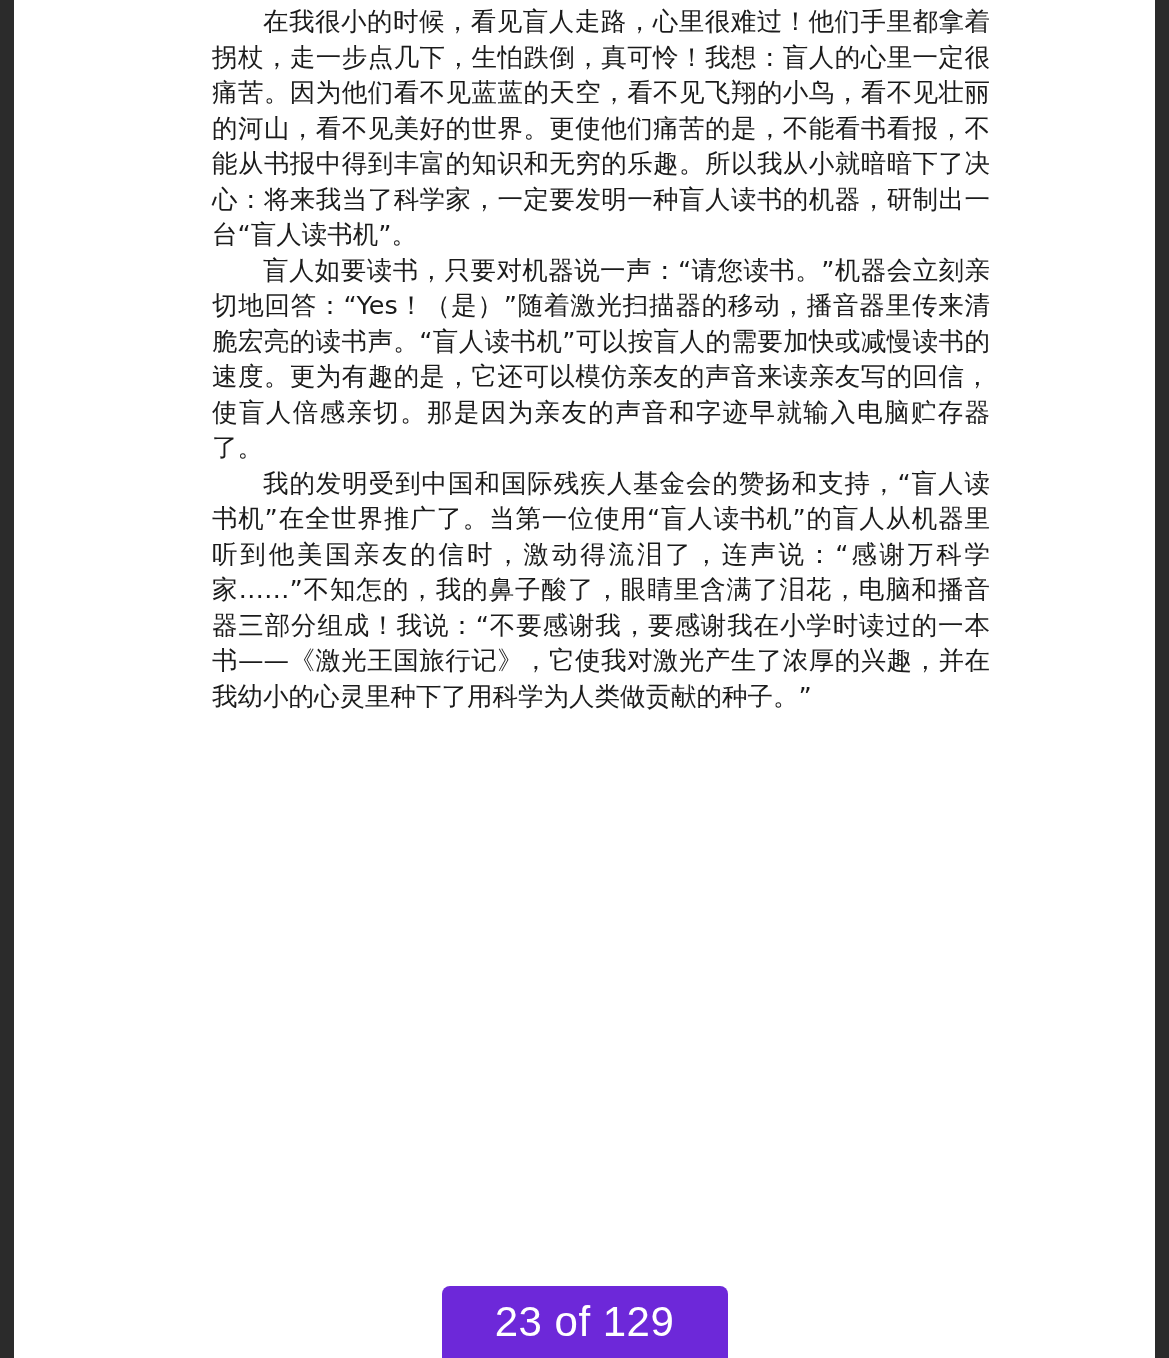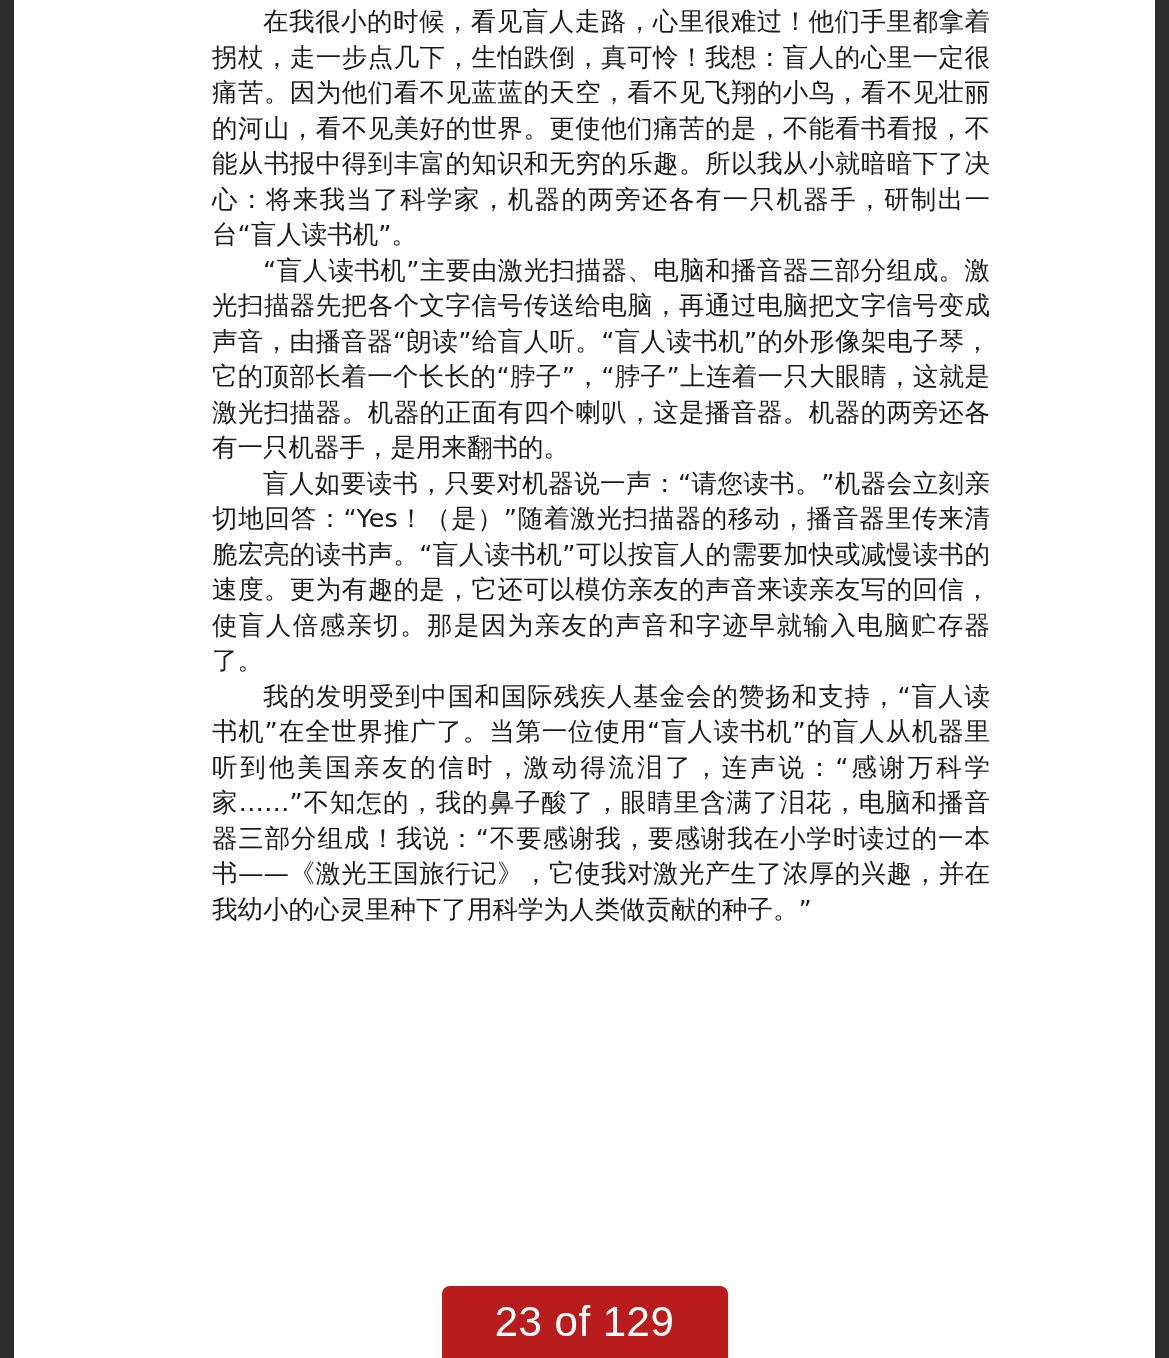--- a/index.html
+++ b/index.html
@@ -42,35 +42,34 @@
     font-family: "DejaVu Sans", "Liberation Sans", sans-serif;
     font-weight: 500;
   }
   .page-indicator {
     position: absolute;
     left: 50%;
     transform: translateX(-50%);
     bottom: 0;
     width: 286px;
     height: 72px;
-    background: #b91c1c;
+    background: #6d28d9;
     border-radius: 8px 8px 0 0;
     color: #ffffff;
     font-size: 42px;
     line-height: 72px;
     text-align: center;
     font-family: "Liberation Sans", sans-serif;
     letter-spacing: 0.5px;
   }
 </style>
 </head>
 <body>
 
 <div class="page-frame">
   <div class="page-content">
-    <p class="doc-paragraph">在我很小的时候，看见盲人走路，心里很难过！他们手里都拿着拐杖，走一步点几下，生怕跌倒，真可怜！我想：盲人的心里一定很痛苦。因为他们看不见蓝蓝的天空，看不见飞翔的小鸟，看不见壮丽的河山，看不见美好的世界。更使他们痛苦的是，不能看书看报，不能从书报中得到丰富的知识和无穷的乐趣。所以我从小就暗暗下了决心：将来我当了科学家，机器的两旁还各有一只机器手，研制出一台“盲人读书机”。</p>
-    <p class="doc-paragraph">“盲人读书机”主要由激光扫描器、电脑和播音器三部分组成。激光扫描器先把各个文字信号传送给电脑，再通过电脑把文字信号变成声音，由播音器“朗读”给盲人听。“盲人读书机”的外形像架电子琴，它的顶部长着一个长长的“脖子”，“脖子”上连着一只大眼睛，这就是激光扫描器。机器的正面有四个喇叭，这是播音器。机器的两旁还各有一只机器手，是用来翻书的。</p>
+    <p class="doc-paragraph">在我很小的时候，看见盲人走路，心里很难过！他们手里都拿着拐杖，走一步点几下，生怕跌倒，真可怜！我想：盲人的心里一定很痛苦。因为他们看不见蓝蓝的天空，看不见飞翔的小鸟，看不见壮丽的河山，看不见美好的世界。更使他们痛苦的是，不能看书看报，不能从书报中得到丰富的知识和无穷的乐趣。所以我从小就暗暗下了决心：将来我当了科学家，一定要发明一种盲人读书的机器，研制出一台“盲人读书机”。</p>
     <p class="doc-paragraph">盲人如要读书，只要对机器说一声：“请您读书。”机器会立刻亲切地回答：“Yes！（是）”随着激光扫描器的移动，播音器里传来清脆宏亮的读书声。“盲人读书机”可以按盲人的需要加快或减慢读书的速度。更为有趣的是，它还可以模仿亲友的声音来读亲友写的回信，使盲人倍感亲切。那是因为亲友的声音和字迹早就输入电脑贮存器了。</p>
     <p class="doc-paragraph">我的发明受到中国和国际残疾人基金会的赞扬和支持，“盲人读书机”在全世界推广了。当第一位使用“盲人读书机”的盲人从机器里听到他美国亲友的信时，激动得流泪了，连声说：“感谢万科学家……”不知怎的，我的鼻子酸了，眼睛里含满了泪花，电脑和播音器三部分组成！我说：“不要感谢我，要感谢我在小学时读过的一本书——《激光王国旅行记》，它使我对激光产生了浓厚的兴趣，并在我幼小的心灵里种下了用科学为人类做贡献的种子。”</p>
   </div>
 </div>
 
 <div class="page-indicator">23 of 129</div>
 
 </body></html>

